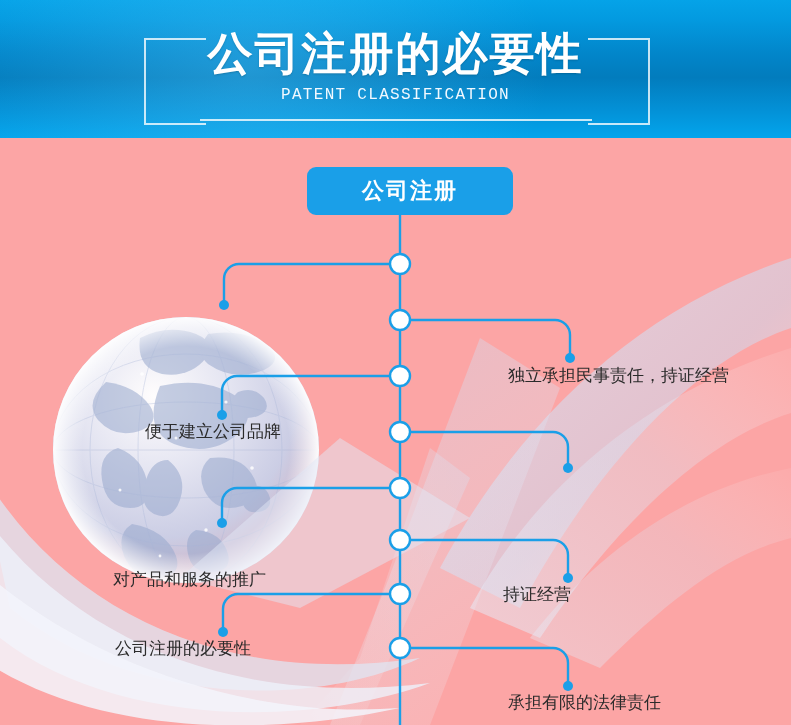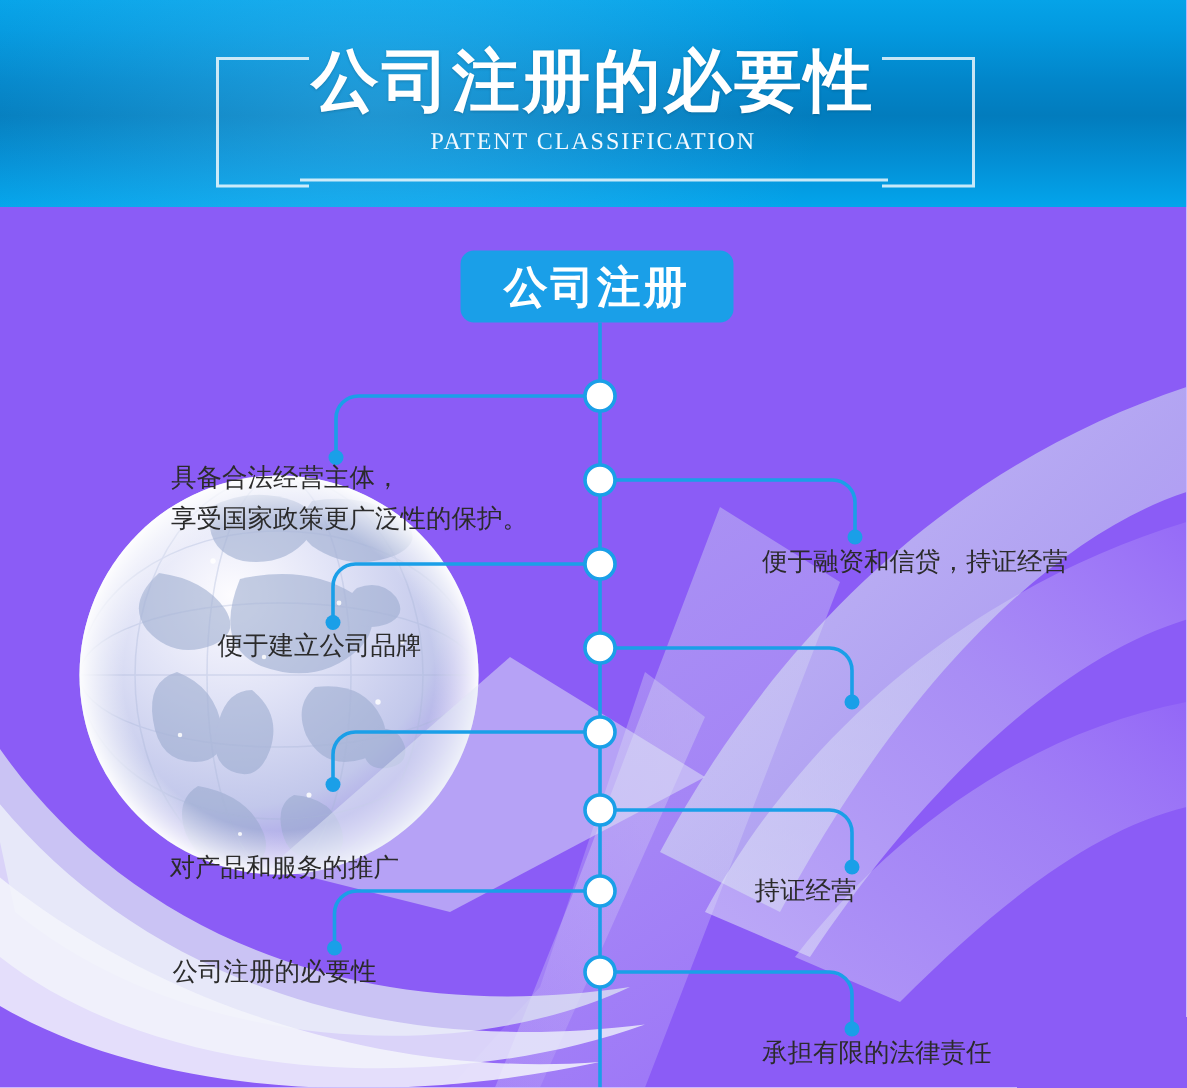--- a/index.html
+++ b/index.html
@@ -10,21 +10,21 @@
   }
   body {
     font-family: "Liberation Sans", "DejaVu Sans", sans-serif;
   }
 
   #page {
     position: relative;
     width: 791px;
     height: 725px;
     overflow: hidden;
-    background: #8b5cf6;
+    background: #fca5a5;
   }
 
   
   #header-banner {
     position: absolute;
     left: 0; top: 0;
     width: 791px;
     height: 138px;
     background: linear-gradient(180deg,
         #05a3e8 0%,
@@ -85,21 +85,21 @@
     font-family: "DejaVu Sans", "Liberation Sans", sans-serif;
   }
   #header-subtitle {
     position: absolute;
     left: 0; top: 86px;
     width: 791px;
     text-align: center;
     color: #f2f9ff;
     font-size: 16px;
     letter-spacing: 1.3px;
-    font-family: Liberation Serif, serif;
+    font-family: Liberation Mono, monospace;
   }
 
   
   #bg-art {
     position: absolute;
     left: 0; top: 138px;
     width: 791px;
     height: 587px;
     pointer-events: none;
   }
@@ -108,25 +108,25 @@
   #diagram {
     position: absolute;
     left: 0; top: 138px;
     width: 791px;
     height: 587px;
   }
 
   #root-badge {
     position: absolute;
     left: 307px; top: 29px;
-    width: 182px; height: 48px;
+    width: 206px; height: 48px;
     background: #1a9fe8;
     border-radius: 9px;
     color: #ffffff;
-    font-size: 29px;
+    font-size: 22px;
     font-weight: bold;
     letter-spacing: 2px;
     line-height: 48px;
     text-align: center;
     font-family: "DejaVu Sans", "Liberation Sans", sans-serif;
     box-sizing: border-box;
   }
 
   .branch-label {
     position: absolute;
@@ -294,24 +294,22 @@
         <circle cx="570" cy="220" r="5"></circle>
         <circle cx="222" cy="277" r="5"></circle>
         <circle cx="568" cy="330" r="5"></circle>
         <circle cx="222" cy="385" r="5"></circle>
         <circle cx="568" cy="440" r="5"></circle>
         <circle cx="223" cy="494" r="5"></circle>
         <circle cx="568" cy="548" r="5"></circle>
       </g>
     </svg>
 
-    <div class="branch-label" style="left:114px; top:168px;">具备合法经营主体，
-享受国家政策更广泛性的保护。</div>
-
-    <div class="branch-label" style="left:508px; top:224px;">便于融资和信贷，持证经营</div>
+
+    <div class="branch-label" style="left:508px; top:224px;">独立承担民事责任，持证经营</div>
 
     <div class="branch-label" style="left:115px; top:280px;margin-left:30px;">便于建立公司品牌</div>
 
 
     <div class="branch-label" style="left:113px; top:388px;margin-top:40px;">对产品和服务的推广</div>
 
     <div class="branch-label" style="left:503px; top:443px;">持证经营</div>
 
     <div class="branch-label" style="left:115px; top:497px;">公司注册的必要性</div>
 

